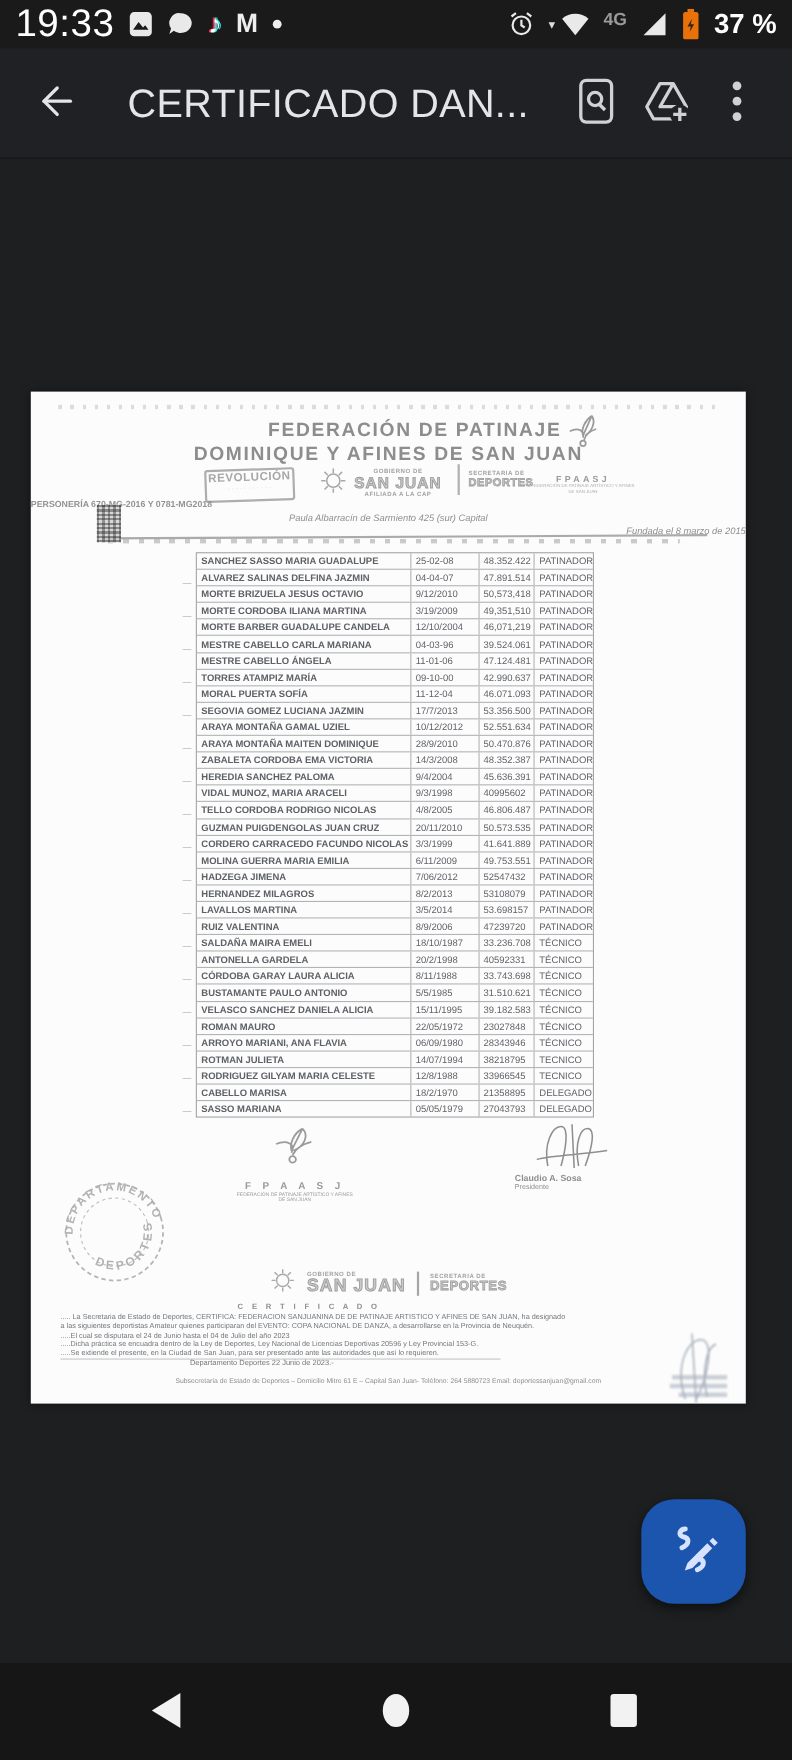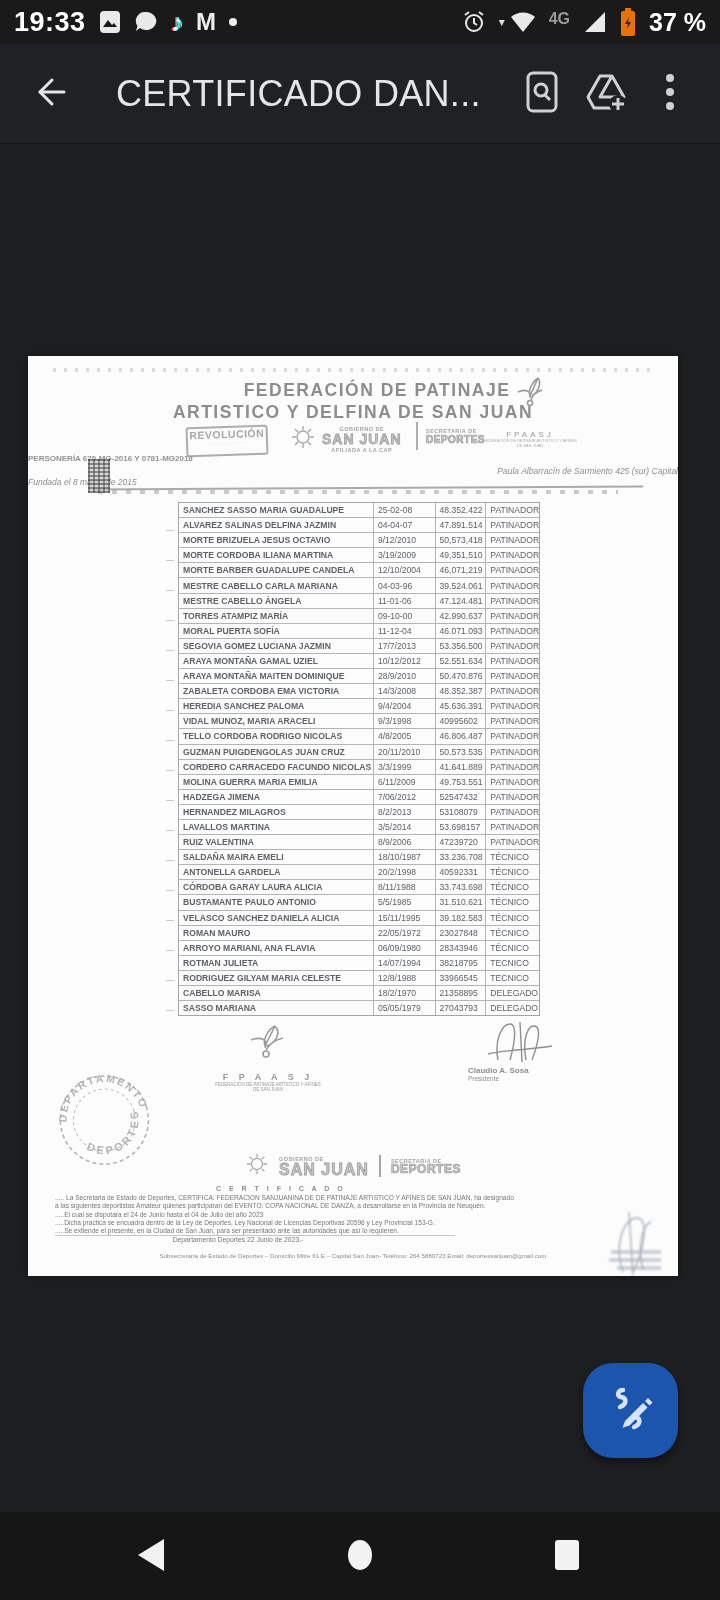--- a/index.html
+++ b/index.html
@@ -5,21 +5,21 @@
   html,body{margin:0;padding:0;background:#000;}
   .screen{position:relative;width:720px;height:1600px;overflow:hidden;
           font-family:"Liberation Sans",sans-serif;background:#1e1f21;}
   .abs{position:absolute;}
 
   
   .status-bar{position:absolute;top:0;left:0;width:720px;height:44px;background:#1a1a1a;
               display:flex;align-items:center;justify-content:space-between;
               padding:0 14px;box-sizing:border-box;color:#fff;}
   .sb-left,.sb-right{display:flex;align-items:center;gap:13px;}
-  .sb-time{font-size:27px;font-weight:bold;letter-spacing:.5px;}
+  .sb-time{font-size:35px;font-weight:normal;letter-spacing:.5px;}
   .sb-ico{display:inline-flex;align-items:center;}
   .sb-4g{font-size:16px;color:#9a9a9a;font-weight:bold;align-self:flex-start;margin-top:2px;}
   .sb-pct{font-size:25px;font-weight:bold;}
   .tiktok{font-size:25px;color:#fff;text-shadow:1.5px 0 0 #25f4ee,-1.5px 0 0 #fe2c55;font-weight:bold;}
   .gmailM{font-size:24px;font-weight:bold;color:#eee;}
   .sb-dot{width:8px;height:8px;border-radius:50%;background:#eee;}
   .caret{font-size:12px;color:#ddd;margin-right:-8px;}
 
   
   .app-bar{position:absolute;top:44px;left:0;width:720px;height:100px;background:#202124;
@@ -198,21 +198,21 @@
       </span>
     </button>
   </div>
 
   <div class="viewer">
     <div class="page">
 
       <div class="speckles"></div>
 
       <div class="doc-title" style="top:24px;margin-left:24px;">FEDERACIÓN DE PATINAJE</div>
-      <div class="doc-title" style="top:46px;">ARTISTICO Y DELFINA DE SAN JUAN</div>
+      <div class="doc-title" style="top:46px;">DOMINIQUE Y AFINES DE SAN JUAN</div>
 
       <div class="rev-stamp">
         <div class="big">REVOLUCIÓN</div>
         <div class="tiny">· · · · · · · · · · ·</div>
       </div>
 
       <div class="abs" style="left:262px;top:68px;display:flex;gap:6px;align-items:center;">
         <span>
           <svg width="26" height="26" viewBox="0 0 26 26" fill="none" stroke="#a8a8a8" stroke-width="1.4">
               <circle cx="13" cy="13" r="6"></circle>
@@ -229,27 +229,27 @@
       <div class="abs" style="left:398px;top:72px;text-align:left;">
         <div class="gov-small">SECRETARIA DE</div>
         <div class="sec-name">DEPORTES</div>
       </div>
 
       <div class="abs" style="left:452px;top:18px;width:100px;text-align:center;">
         <svg width="44" height="52" viewBox="0 0 44 52" fill="none" stroke="#9b9b9b" stroke-width="1.6">
           <path d="M30 4 L22 22 M30 4 C34 10 30 18 24 22 M30 4 C24 8 20 16 22 22 M10 18 C18 14 24 18 22 24 M34 16 C28 18 24 22 23 26"></path>
           <circle cx="22" cy="29" r="2.5"></circle>
         </svg>
-        <div style="font-size:8px;font-weight:normal;letter-spacing:3px;color:#9a9a9a;">FPAASJ</div>
+        <div style="font-size:8px;font-weight:bold;letter-spacing:3px;color:#9a9a9a;">FPAASJ</div>
         <div style="font-size:4px;line-height:4.5px;color:#adadad;filter:blur(.3px);">FEDERACIÓN DE PATINAJE ARTÍSTICO Y AFINES DE SAN JUAN</div>
       </div>
 
       <div class="abs" style="left:0;top:98px;width:100%;text-align:left;font-size:8px;font-weight:bold;color:#939393;">PERSONERÍA 670-MG-2016 Y 0781-MG2018</div>
-      <div class="abs doc-i" style="left:0;top:110px;width:100%;text-align:right;font-size:8.5px;color:#8f8f8f;">Paula Albarracín de Sarmiento 425 (sur) Capital</div>
-      <div class="abs doc-i" style="left:0;top:121px;width:100%;text-align:left;font-size:8.5px;color:#8f8f8f;">Fundada el 8 marzo de 2015</div>
+      <div class="abs doc-i" style="left:0;top:110px;width:100%;text-align:center;font-size:8.5px;color:#8f8f8f;">Paula Albarracín de Sarmiento 425 (sur) Capital</div>
+      <div class="abs doc-i" style="left:0;top:121px;width:100%;text-align:right;font-size:8.5px;color:#8f8f8f;">Fundada el 8 marzo de 2015</div>
 
       <div class="hline" style="left:65px;top:131px;width:550px;transform:rotate(-.3deg);"></div>
       <div class="abs smudge" style="left:70px;top:134px;width:520px;height:4px;background:repeating-linear-gradient(90deg,#aaa 0 5px,transparent 5px 14px);"></div>
       <div class="qr"></div>
 
       <div class="tick-strip"></div>
       <div class="doc-table">
 
       <div class="trow">
             <div class="tcell c-name">SANCHEZ SASSO MARIA GUADALUPE</div>

